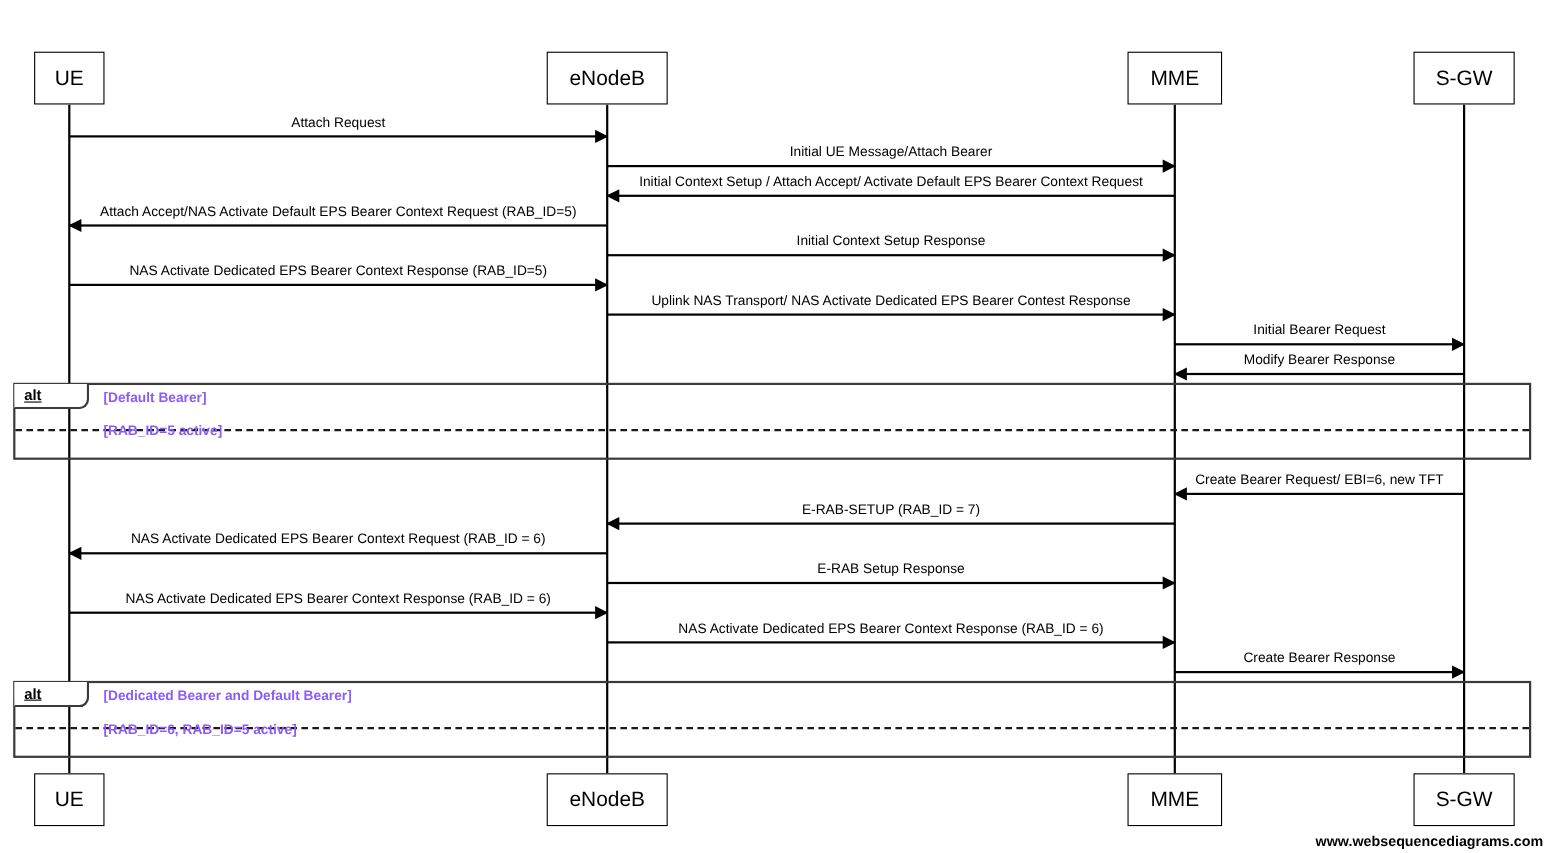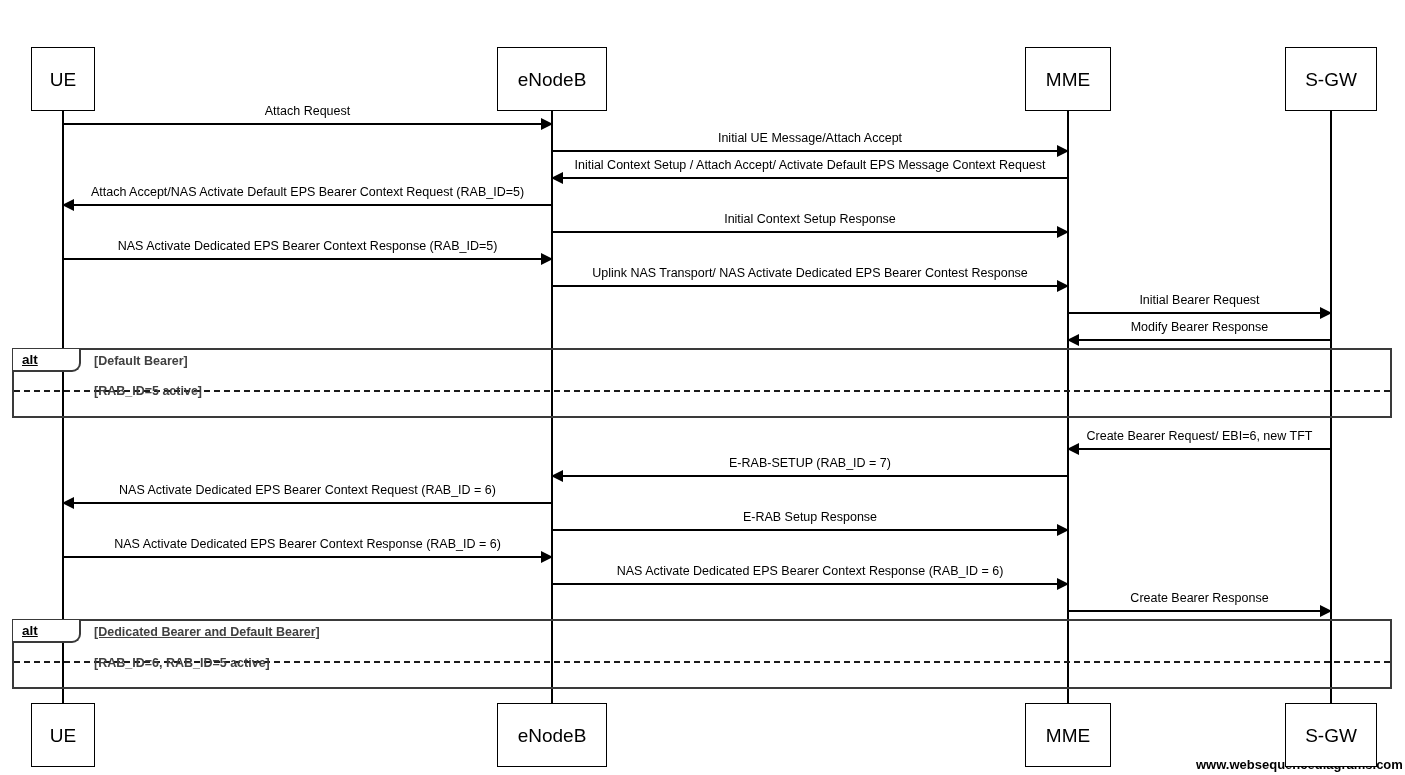--- a/index.html
+++ b/index.html
@@ -33,21 +33,21 @@
   .participant {
     position: absolute;
     box-sizing: border-box;
     border: 1.6px solid #000;
     background: #fff;
     display: flex;
     align-items: center;
     justify-content: center;
     font-size: 19px;
     line-height: 1;
-    height: 64px;
+    height: 48px;
     z-index: 6;
   }
   
   .lifeline {
     position: absolute;
     width: 1.6px;
     background: #000;
     z-index: 1;
   }
   
@@ -116,21 +116,21 @@
     font-size: 13.5px;
     font-weight: bold;
     border-bottom-right-radius: 9px;
     text-decoration: underline;
   }
   .fragment .guard {
     position: absolute;
     font-size: 12.5px;
     font-weight: bold;
     white-space: nowrap;
-    color: #404040;
+    color: #8b5cf6;
   }
   .fragment .divider {
     position: absolute;
     left: 0;
     width: 100%;
     height: 0;
     border-top: 2.5px dashed #1a1a1a;
   }
   
   .credit {
@@ -168,26 +168,26 @@
     </div>
   <div id="messages">
       <div class="msg to-right" style="left: 63px; top: 123px; width: 489px;">
         <div class="shaft"></div>
         <div class="head"></div>
         <div class="label">Attach Request</div>
       </div>
       <div class="msg to-right" style="left: 552px; top: 150px; width: 516px;">
         <div class="shaft"></div>
         <div class="head"></div>
-        <div class="label">Initial UE Message/Attach Accept</div>
+        <div class="label">Initial UE Message/Attach Bearer</div>
       </div>
       <div class="msg to-left" style="left: 552px; top: 177px; width: 516px;">
         <div class="shaft"></div>
         <div class="head"></div>
-        <div class="label">Initial Context Setup / Attach Accept/ Activate Default EPS Message Context Request</div>
+        <div class="label">Initial Context Setup / Attach Accept/ Activate Default EPS Bearer Context Request</div>
       </div>
       <div class="msg to-left" style="left: 63px; top: 204px; width: 489px;">
         <div class="shaft"></div>
         <div class="head"></div>
         <div class="label">Attach Accept/NAS Activate Default EPS Bearer Context Request (RAB_ID=5)</div>
       </div>
       <div class="msg to-right" style="left: 552px; top: 231px; width: 516px;">
         <div class="shaft"></div>
         <div class="head"></div>
         <div class="label">Initial Context Setup Response</div>
@@ -255,21 +255,21 @@
         </div>
         <div class="divider" style="top: 40px;"></div>
         <div class="guard" style="left: 80px; top: 4px;">[Default Bearer]</div>
         <div class="guard" style="left: 80px; top: 34px;">[RAB_ID=5 active]</div>
       </div>
       <div class="fragment" style="left: 12px; top: 619px; width: 1380px; height: 70px;">
         <div class="tab">
           <span>alt</span>
         </div>
         <div class="divider" style="top: 40px;"></div>
-        <div class="guard" style="left: 80px; top: 4px; text-decoration: underline;">[Dedicated Bearer and Default Bearer]</div>
+        <div class="guard" style="left: 80px; top: 4px;">[Dedicated Bearer and Default Bearer]</div>
         <div class="guard" style="left: 80px; top: 35px;">[RAB_ID=6, RAB_ID=5 active]</div>
       </div>
     </div>
   <div id="footer-boxes">
       <div class="participant" style="left: 31px; top: 703px; width: 64px;">
         <span>UE</span>
       </div>
       <div class="participant" style="left: 497px; top: 703px; width: 110px;">
         <span>eNodeB</span>
       </div>

